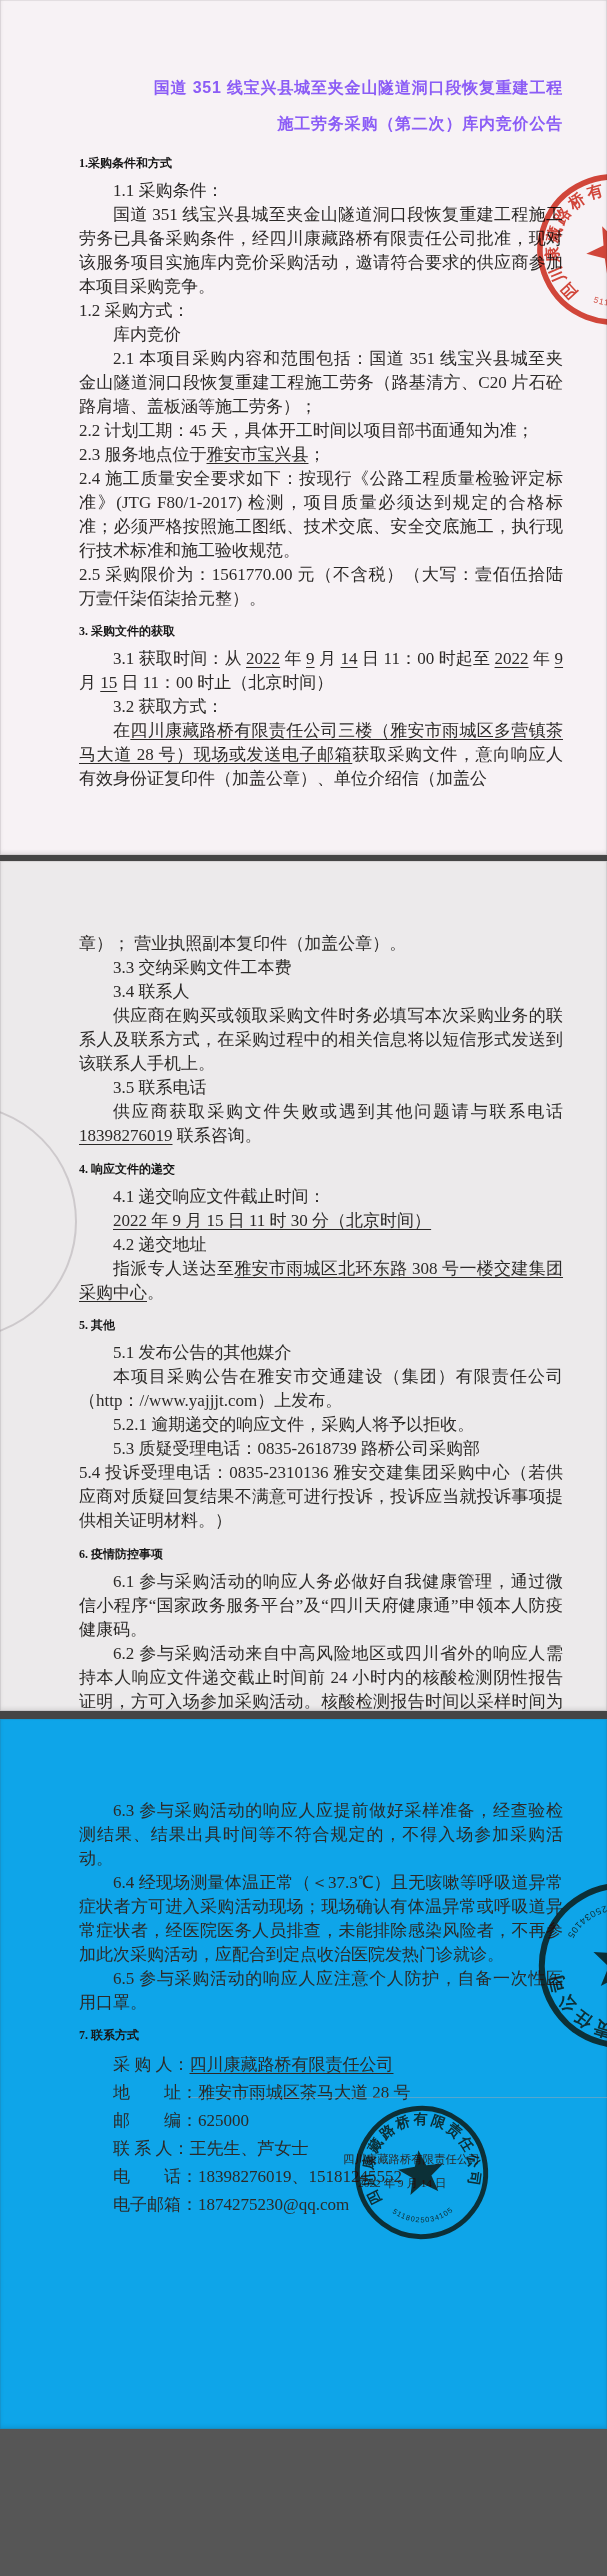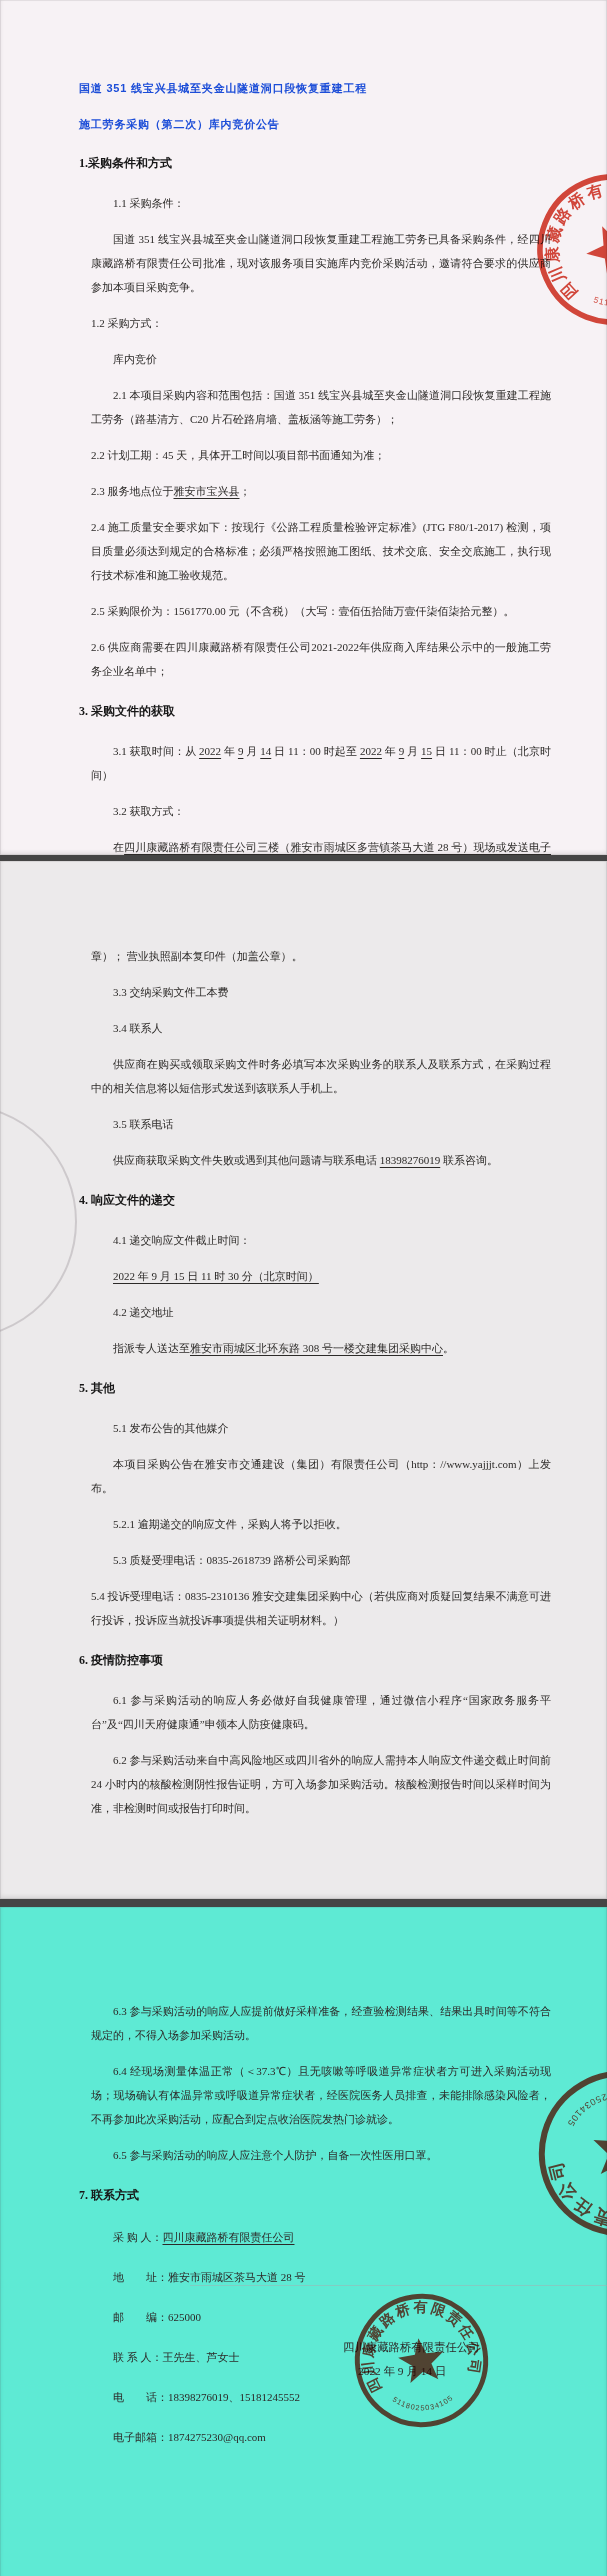--- a/index.html
+++ b/index.html
@@ -1,27 +1,27 @@
 <!DOCTYPE html>
 <html style="font-size:12px"><head>
 <meta charset="utf-8">
 <style>
   html,body{margin:0;padding:0;}
   body{width:607px;background:#565656;font-family:"Liberation Serif",serif;}
   .page{position:relative;width:607px;overflow:hidden;box-shadow:inset 0 0 0 0.8px rgba(90,80,85,.15), inset 0 -2.3px 4.6px rgba(0,0,0,.10);}
   .page-1{height:855px;background:#f7f2f5;}
-  .page-2{height:1038px;background:#eceaeb;}
-  .page-3{height:710px;background:#5eead4;}
+  .page-2{height:850px;background:#eceaeb;}
+  .page-3{height:710px;background:#0ea5e9;}
   .page-gap-a{height:6px;background:#454545;}
   .page-gap-b{height:7.6px;background:#454545;}
   .inner{margin:0 44px 0 79px;padding-top:0.8px;}
   .pt1{padding-top:70px;} .pt2{padding-top:71px;} .pt3{padding-top:80px;}
-  .doc-title{font-family:"Liberation Sans",sans-serif;font-weight:bold;font-size:11px;line-height:36px;text-align:left;color:#1d4ed8;letter-spacing:0.8px;}
+  .doc-title{font-family:"Liberation Sans",sans-serif;font-weight:bold;font-size:16px;line-height:36px;text-align:right;color:#8b5cf6;letter-spacing:0.8px;}
   .h{font-family:Liberation Serif, serif;font-weight:bold;font-size:12px;line-height:32px;color:#181818;margin:4.6px 0 0 0;}
-  p{margin:12px;font-size:11px;line-height:24px;color:#2c2a28;text-align:justify;}
+  p{margin:0;font-size:17px;line-height:24px;color:#2c2a28;text-align:justify;}
   .ind{text-indent:2em;}
   .u{text-decoration:underline;text-underline-offset:3px;}
   .contact-line{line-height:28px;}
   .sign-block{position:absolute;left:343px;top:428px;font-size:11.4px;color:#2c2a28;}
   .sign-block .co{line-height:24px;}
   .sign-block .dt{line-height:24px;margin-left:15px;}
   .stamp{position:absolute;mix-blend-mode:multiply;opacity:.92;pointer-events:none;}
   .stamp-p1{width:159px;height:159px;left:533px;top:170px;transform:rotate(-24deg);}
   .stamp-p3side{width:175px;height:175px;left:534px;top:159px;transform:rotate(150deg);}
   .stamp-p3main{width:141px;height:141px;left:351px;top:383px;transform:rotate(-8deg);}
@@ -40,21 +40,20 @@
     <p class="ind">1.1 采购条件：</p>
     <p class="ind">国道 351 线宝兴县城至夹金山隧道洞口段恢复重建工程施工劳务已具备采购条件，经四川康藏路桥有限责任公司批准，现对该服务项目实施库内竞价采购活动，邀请符合要求的供应商参加本项目采购竞争。</p>
     <p>1.2 采购方式：</p>
     <p class="ind">库内竞价</p>
 
     <p class="ind">2.1 本项目采购内容和范围包括：国道 351 线宝兴县城至夹金山隧道洞口段恢复重建工程施工劳务（路基清方、C20 片石砼路肩墙、盖板涵等施工劳务）；</p>
     <p>2.2 计划工期：45 天，具体开工时间以项目部书面通知为准；</p>
     <p><span>2.3 服务地点位于</span><span class="u">雅安市宝兴县</span><span>；</span></p>
     <p>2.4 施工质量安全要求如下：按现行《公路工程质量检验评定标准》(JTG F80/1-2017) 检测，项目质量必须达到规定的合格标准；必须严格按照施工图纸、技术交底、安全交底施工，执行现行技术标准和施工验收规范。</p>
     <p>2.5 采购限价为：1561770.00 元（不含税）（大写：壹佰伍拾陆万壹仟柒佰柒拾元整）。</p>
-    <p>2.6 供应商需要在四川康藏路桥有限责任公司2021-2022年供应商入库结果公示中的一般施工劳务企业名单中；</p>
 
     <div class="h">3. 采购文件的获取</div>
     <p class="ind"><span>3.1 获取时间：从 </span><span class="u">2022</span><span> 年 </span><span class="u">9</span><span> 月 </span><span class="u">14</span><span> 日 11：00 时起至 </span><span class="u">2022</span><span> 年 </span><span class="u">9</span><span> 月 </span><span class="u">15</span><span> 日 11：00 时止（北京时间）</span></p>
     <p class="ind">3.2 获取方式：</p>
     <p class="ind"><span>在</span><span class="u">四川康藏路桥有限责任公司三楼（雅安市雨城区多营镇茶马大道 28 号）现场或发送电子邮箱</span><span>获取采购文件，意向响应人有效身份证复印件（加盖公章）、单位介绍信（加盖公</span></p>
   </div>
   <div class="stamp stamp-p1"><svg viewBox="0 0 200 200" width="100%" height="100%" xmlns="http://www.w3.org/2000/svg" xmlns:xlink="http://www.w3.org/1999/xlink">
         <defs>
           <path id="sealTop0" d="M 100 169 A 69 69 0 1 1 100.01 169" fill="none"></path>
           <path id="sealBot0" d="M 35 125 A 69 69 0 0 0 165 125" fill="none"></path>

